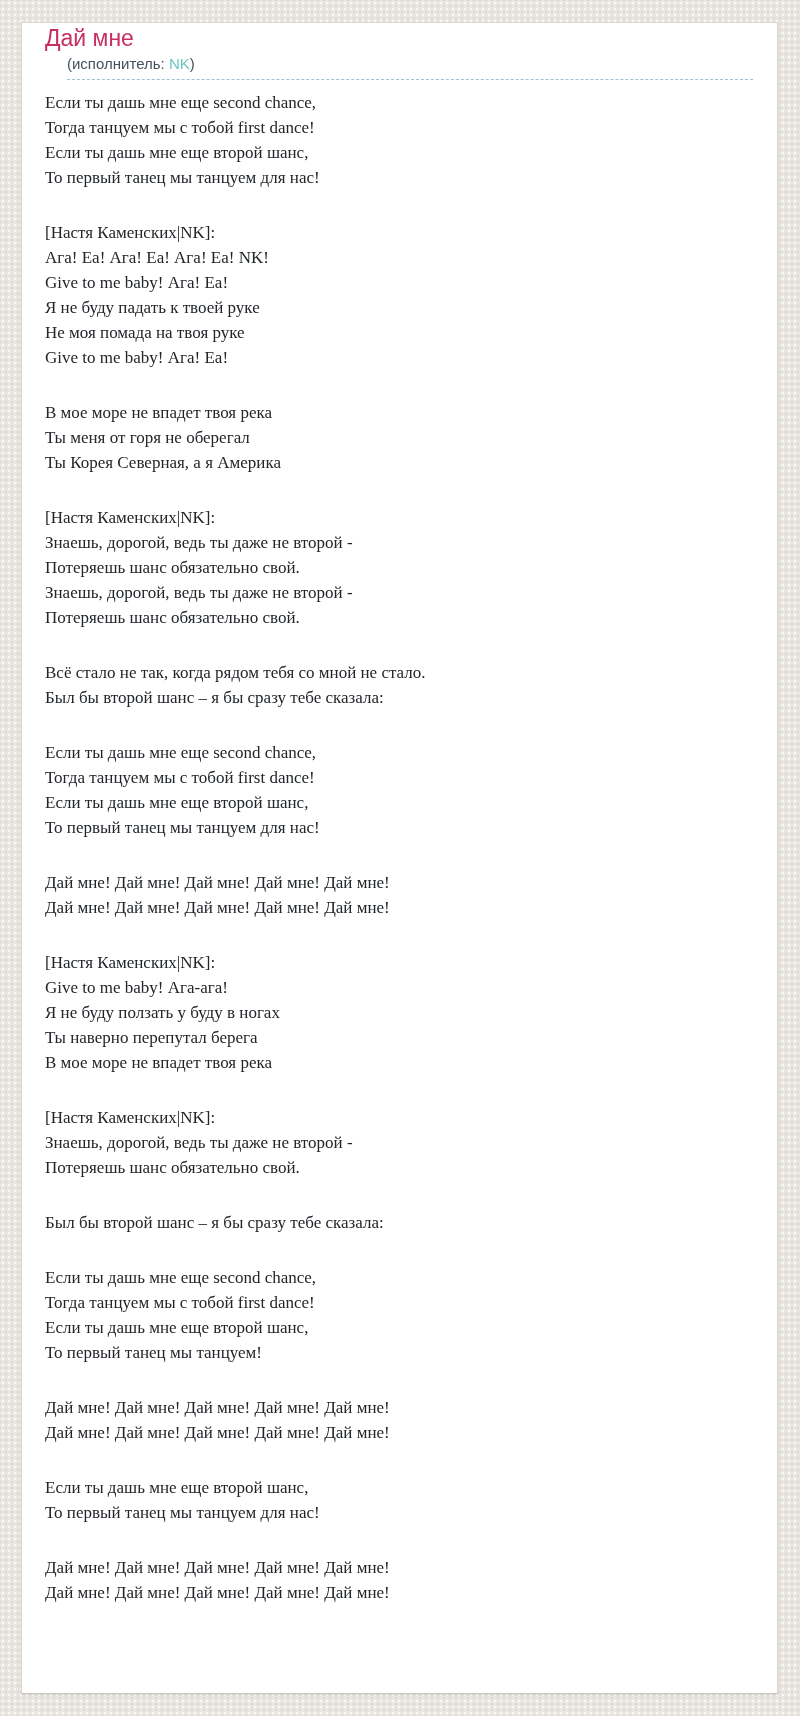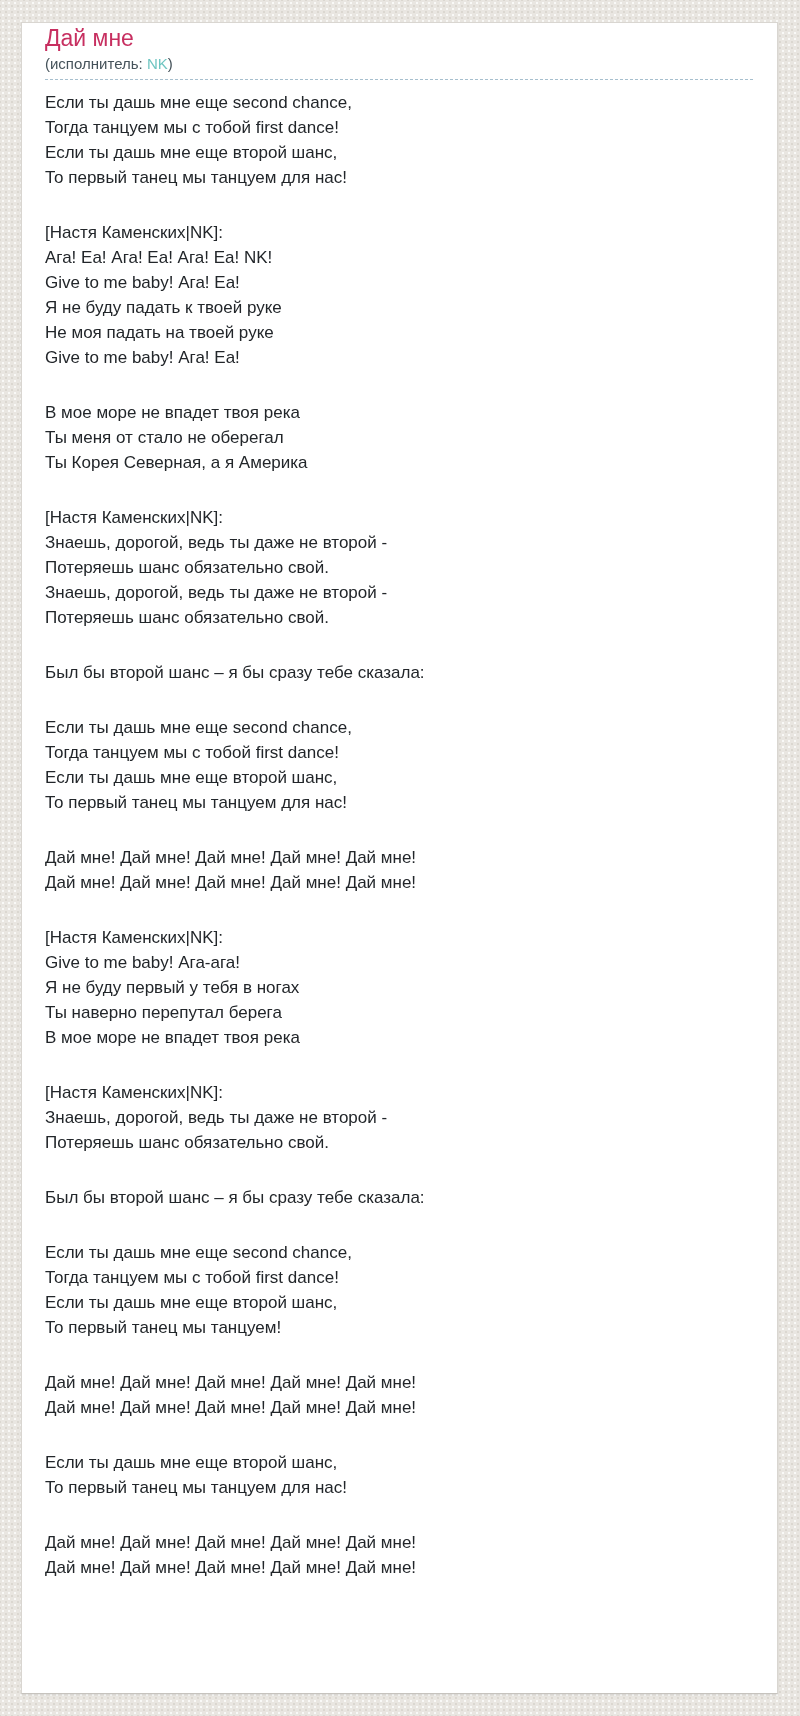--- a/index.html
+++ b/index.html
@@ -38,85 +38,87 @@
     margin:0 0 3px 0;
     font-size:23px;line-height:26px;font-weight:400;
     color:var(--c-title);
   }
   .artist-line{
     font-size:15px;line-height:19px;
     color:var(--c-subtitle);
     padding-bottom:6px;
     border-bottom:1px dashed var(--c-divider);
     white-space:pre;
+    margin-left:22px;
   }
   .artist-line a{
     color:var(--c-link);
     text-decoration:none;
   }
   .lyrics{
     margin-top:10px;
     font-size:17px;line-height:25px;
     color:var(--c-body);
   }
   .stanza{margin:0 0 30px 0;}
   .stanza:last-child{margin-bottom:0;}
-  .line{white-space:pre-wrap;}
+  .line{white-space:pre-wrap;font-family:Liberation Serif, serif;}
 </style>
 </head>
 <body>
 
 <div class="page">
   <div class="card">
     <h1 class="song-title">Дай мне</h1>
     <div class="artist-line"><span>(исполнитель: </span><a href="#">NK</a><span>)</span></div>
     <div class="lyrics">
         <div class="stanza">
           <div class="line">Если ты дашь мне еще second chance,</div>
           <div class="line">Тогда танцуем мы с тобой first dance!</div>
           <div class="line">Если ты дашь мне еще второй шанс,</div>
           <div class="line">То первый танец мы танцуем для нас!</div>
         </div>
         <div class="stanza">
           <div class="line">[Настя Каменских|NK]:</div>
           <div class="line">Ага! Еа! Ага! Еа! Ага! Еа! NK!</div>
           <div class="line">Give to me baby! Ага! Еа!</div>
           <div class="line">Я не буду падать к твоей руке</div>
-          <div class="line">Не моя падать на твоей руке</div>
+          <div class="line">Не моя помада на твоя руке</div>
           <div class="line">Give to me baby! Ага! Еа!</div>
         </div>
         <div class="stanza">
           <div class="line">В мое море не впадет твоя река</div>
-          <div class="line">Ты меня от стало не оберегал</div>
+          <div class="line">Ты меня от горя не оберегал</div>
           <div class="line">Ты Корея Северная, а я Америка</div>
         </div>
         <div class="stanza">
           <div class="line">[Настя Каменских|NK]:</div>
           <div class="line">Знаешь, дорогой, ведь ты даже не второй -</div>
           <div class="line">Потеряешь шанс обязательно свой.</div>
           <div class="line">Знаешь, дорогой, ведь ты даже не второй -</div>
           <div class="line">Потеряешь шанс обязательно свой.</div>
         </div>
         <div class="stanza">
+          <div class="line">Всё стало не так, когда рядом тебя со мной не стало.</div>
           <div class="line">Был бы второй шанс – я бы сразу тебе сказала:</div>
         </div>
         <div class="stanza">
           <div class="line">Если ты дашь мне еще second chance,</div>
           <div class="line">Тогда танцуем мы с тобой first dance!</div>
           <div class="line">Если ты дашь мне еще второй шанс,</div>
           <div class="line">То первый танец мы танцуем для нас!</div>
         </div>
         <div class="stanza">
           <div class="line">Дай мне! Дай мне! Дай мне! Дай мне! Дай мне!</div>
           <div class="line">Дай мне! Дай мне! Дай мне! Дай мне! Дай мне!</div>
         </div>
         <div class="stanza">
           <div class="line">[Настя Каменских|NK]:</div>
           <div class="line">Give to me baby! Ага-ага!</div>
-          <div class="line">Я не буду первый у тебя в ногах</div>
+          <div class="line">Я не буду ползать у буду в ногах</div>
           <div class="line">Ты наверно перепутал берега</div>
           <div class="line">В мое море не впадет твоя река</div>
         </div>
         <div class="stanza">
           <div class="line">[Настя Каменских|NK]:</div>
           <div class="line">Знаешь, дорогой, ведь ты даже не второй -</div>
           <div class="line">Потеряешь шанс обязательно свой.</div>
         </div>
         <div class="stanza">
           <div class="line">Был бы второй шанс – я бы сразу тебе сказала:</div>

